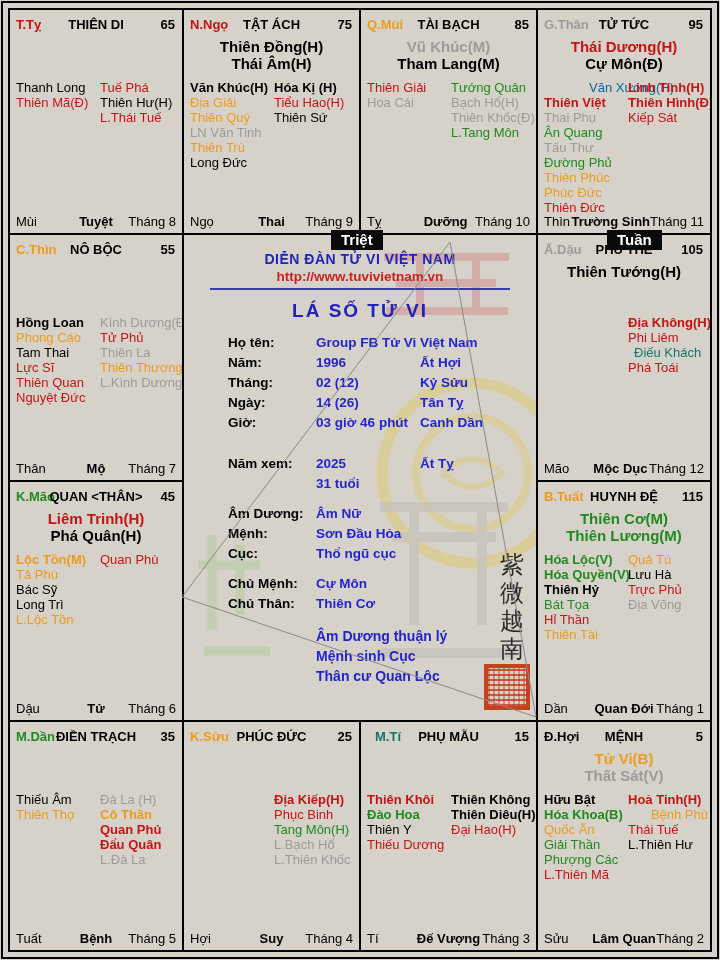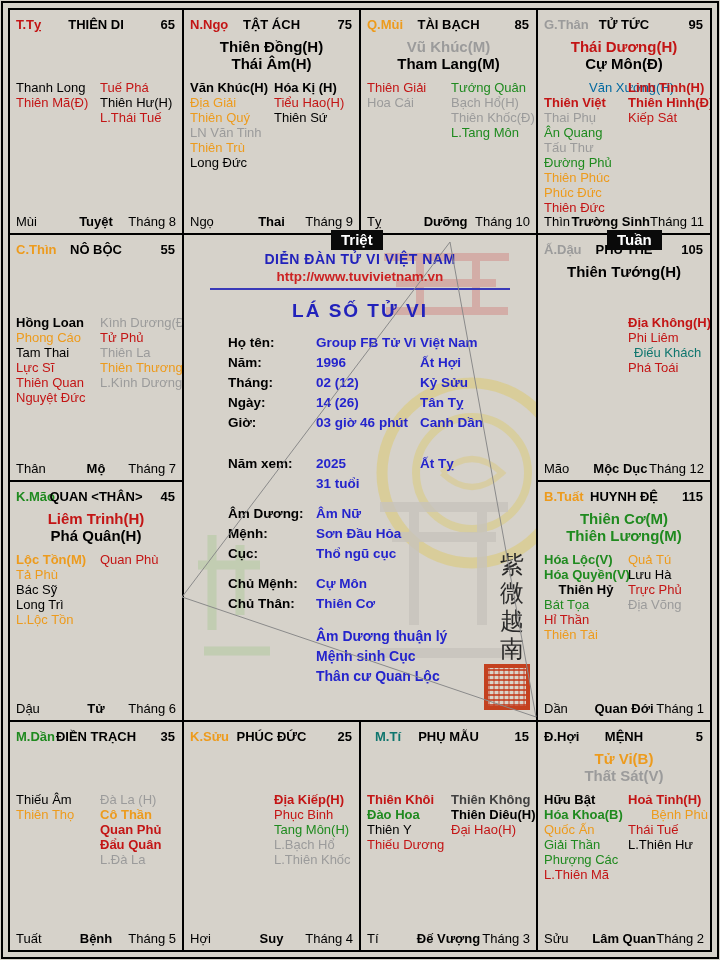--- a/index.html
+++ b/index.html
@@ -253,21 +253,21 @@
     <div class="pname">HUYNH ĐỆ</div>
     <div class="pnum">115</div>
     <div class="mains">
         <div class="main-star" style="color: rgb(31, 138, 31);">Thiên Cơ(M)</div>
         <div class="main-star" style="color: rgb(31, 138, 31);">Thiên Lương(M)</div>
       </div>
     <div class="stars">
       <div class="colL">
           <div class="star b" style="color: rgb(31, 138, 31);">Hóa Lộc(V)</div>
           <div class="star b" style="color: rgb(31, 138, 31);">Hóa Quyền(V)</div>
-          <div class="star b" style="color: rgb(0, 0, 0); text-align: center;">Thiên Hỷ</div>
+          <div class="star b" style="color: rgb(0, 0, 0);">Thiên Hỷ</div>
           <div class="star" style="color: rgb(31, 138, 31);">Bát Tọa</div>
           <div class="star" style="color: rgb(195, 21, 21);">Hỉ Thần</div>
           <div class="star" style="color: rgb(237, 155, 29);">Thiên Tài</div>
         </div>
       <div class="colR">
           <div class="star" style="color: rgb(237, 155, 29);">Quả Tú</div>
           <div class="star" style="color: rgb(0, 0, 0);">Lưu Hà</div>
           <div class="star" style="color: rgb(195, 21, 21);">Trực Phủ</div>
           <div class="star" style="color: rgb(155, 155, 155);">Địa Võng</div>
         </div>
@@ -329,21 +329,21 @@
     <div class="pnum">15</div>
     <div class="mains"></div>
     <div class="stars">
       <div class="colL">
           <div class="star b" style="color: rgb(195, 21, 21);">Thiên Khôi</div>
           <div class="star b" style="color: rgb(31, 138, 31);">Đào Hoa</div>
           <div class="star" style="color: rgb(0, 0, 0);">Thiên Y</div>
           <div class="star" style="color: rgb(195, 21, 21);">Thiếu Dương</div>
         </div>
       <div class="colR">
-          <div class="star b" style="color: #404040;">Thiên Không</div>
+          <div class="star b" style="color: #000000;">Thiên Không</div>
           <div class="star b" style="color: rgb(0, 0, 0);">Thiên Diêu(H)</div>
           <div class="star" style="color: rgb(195, 21, 21);">Đại Hao(H)</div>
         </div>
     </div>
     <div class="brow">
       <span class="branch">Tí</span>
       <span class="stage">Đế Vượng</span>
       <span class="month">Tháng 3</span>
     </div>
   </div>

